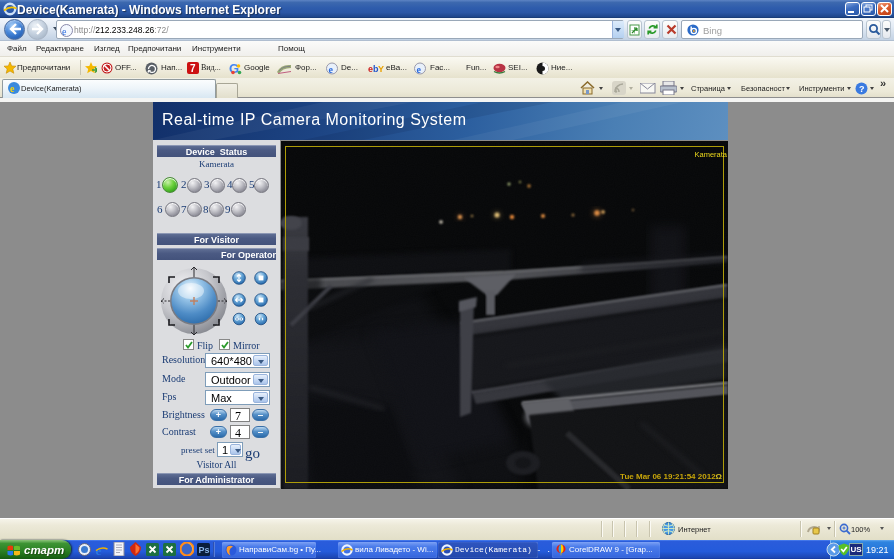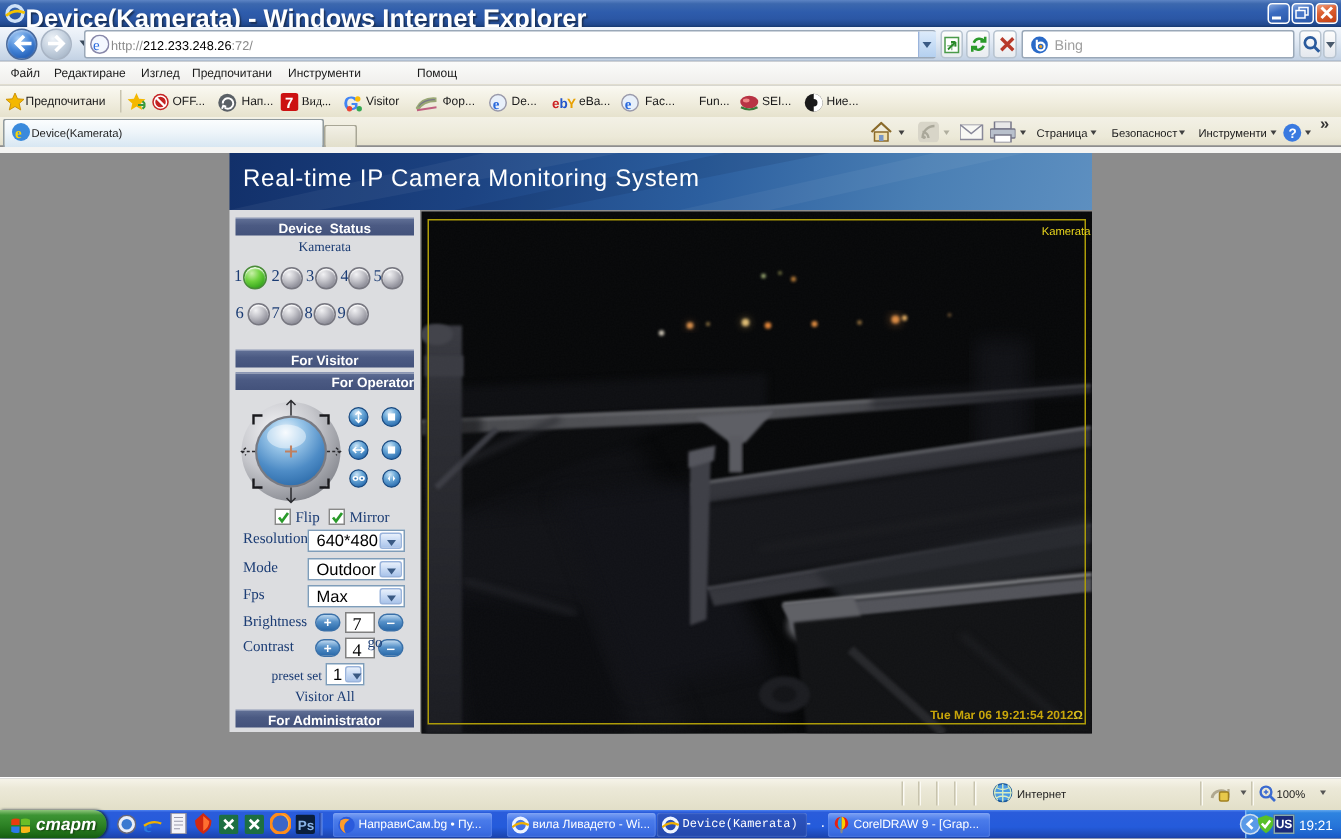--- a/index.html
+++ b/index.html
@@ -3,21 +3,21 @@
 <meta charset="utf-8">
 <style>
 * { margin:0; padding:0; box-sizing:border-box; }
 html,body { width:894px; height:559px; overflow:hidden; font-family:"Liberation Sans", sans-serif; }
 .abs { position:absolute; }
 #screen { position:relative; width:894px; height:559px; background:#8c8c8c; }
 
 
 #titlebar { left:0; top:0; width:894px; height:18px;
   background:linear-gradient(180deg,#5d84c4 0%,#3c68ae 14%,#2e5cac 45%,#2b57a5 70%,#1f478c 92%,#16386f 100%); }
-#titletext { left:17px; top:3px; color:#fff; font-size:17px; font-weight:bold; letter-spacing:0px; text-shadow:1px 1px 1px #1a3055; }
+#titletext { left:17px; top:3px; color:#fff; font-size:12px; font-weight:bold; letter-spacing:0px; text-shadow:1px 1px 1px #1a3055; }
 .winbtn { top:2px; width:15px; height:14px; border:1px solid #fff; border-radius:3px; }
 #btnmin  { left:845px; background:linear-gradient(160deg,#86a7dd 0%,#3b6cc0 40%,#2a58a8 100%); }
 #btnmax  { left:861px; background:linear-gradient(160deg,#86a7dd 0%,#3b6cc0 40%,#2a58a8 100%); }
 #btnclose{ left:877px; background:linear-gradient(160deg,#f0a080 0%,#dd6032 40%,#c23d10 100%); }
 .winbtn svg { display:block; }
 
 
 #addrrow { left:0; top:18px; width:894px; height:23px;
   background:linear-gradient(180deg,#f2f6fb 0%,#e3ebf5 40%,#d2deec 70%,#c3d2e4 100%);
   border-bottom:1px solid #b0bed0; }
@@ -209,21 +209,21 @@
         <rect width="12" height="12" rx="2" fill="#cc1111"></rect>
         <text x="3" y="10" font-size="10" fill="#fff" font-weight="bold">7</text>
       </svg>
     <span class="it" style="left:201px;font-family:Liberation Serif, serif;">Вид...</span>
     <svg class="it" style="left:229px;top:5px;" width="13" height="13">
         <text x="0" y="11" font-size="13" font-weight="bold" fill="#4285f4">G</text>
         <circle cx="4" cy="10.5" r="1.8" fill="#ea4335"></circle>
         <circle cx="9.5" cy="4" r="1.8" fill="#fbbc05"></circle>
         <circle cx="10.5" cy="10.5" r="1.8" fill="#34a853"></circle>
       </svg>
-    <span class="it" style="left:244px;">Visitor</span>
+    <span class="it" style="left:244px;">Google</span>
     <svg class="it" style="left:277px;top:5px;" width="15" height="13">
         <path d="M0 10 Q4 2 14 3 L14 6 Q5 6 2 12 Z" fill="#9aa876"></path>
         <path d="M1 11.5 L14 9.5" stroke="#c06080" stroke-width="1.2"></path>
         <path d="M2 9 Q6 4 13 4.5" stroke="#778" stroke-width="0.8" fill="none"></path>
       </svg>
     <span class="it" style="left:295px;">Фор...</span>
     <svg class="it" style="left:326px;top:5px;" width="13" height="13">
         <circle cx="6" cy="6.5" r="5.5" fill="#e8f0fa" stroke="#99a"></circle>
         <text x="2.5" y="10.5" font-size="10" fill="#2a6adc" font-family="Liberation Serif" font-weight="bold">e</text>
       </svg>
@@ -439,21 +439,21 @@
   <div class="abs serif" style="left:162px;top:426px;">Contrast</div>
   <div class="ovalbtn" style="left:210px;top:426px;">+</div>
   <div class="numin" style="left:230px;top:425px;">4</div>
   <div class="ovalbtn" style="left:252px;top:426px;">‒</div>
 
   <div class="abs serif" style="left:181px;top:445px;font-size:9px;">preset set</div>
   <div class="ddown" style="left:217px;top:442px;width:26px;height:15px;">
       <span style="position:absolute;left:4px;top:1px;">1</span>
       <div class="ddarrow" style="width:11px;"></div>
     </div>
-  <div class="abs serif" style="left:245px;top:423px;font-size:10px;">go</div>
+  <div class="abs serif" style="left:245px;top:445px;font-size:15px;">go</div>
   <div class="abs serif" style="left:153px;top:460px;width:127px;text-align:center;font-size:9.5px;">Visitor All</div>
 
   <div class="abs secbar" style="top:473px;">For Administrator</div>
 
   <div class="abs" id="camera" style="left:281px;top:141px;width:447px;height:348px;background:#060708;">
   <svg width="447" height="348" viewBox="0 0 447 348">
     <defs>
       <filter id="b1" color-interpolation-filters="sRGB">
             <feGaussianBlur stdDeviation="1.1"></feGaussianBlur>
           </filter>
@@ -630,21 +630,21 @@
       <circle cx="7" cy="7" r="6.5" fill="#3a66c8"></circle>
       <circle cx="7" cy="7" r="6.5" fill="none" stroke="#ff8c1a" stroke-width="2.2"></circle>
       <path d="M7 0.8 Q11 2 12 6 Q12.5 9 10.5 12 Q13 9.5 13 6.5 Q12.5 2.5 9 1 Z" fill="#ffb040"></path>
     </svg>
   <svg class="abs" style="left:197px;top:543px;" width="13" height="13">
       <rect width="13" height="13" rx="1.5" fill="#0a1e3c"></rect>
       <text x="1.5" y="10" font-size="9" fill="#8ab4e8" font-weight="bold">Ps</text>
     </svg>
   <div class="abs" style="left:213px;top:542px;width:2px;height:15px;background:linear-gradient(90deg,#1a3a9a,#6a93f0);"></div>
 
-  <div class="abs taskbtn" style="left:222px;width:106px;">
+  <div class="abs taskbtn" style="left:222px;width:94px;">
     <svg style="position:absolute;left:3px;top:2px;" width="12" height="12">
         <circle cx="6" cy="6" r="5.5" fill="#2a5adc"></circle>
         <path d="M2 3 Q5 1 8 2.5 Q5 4 4.5 6.5 Q4 9 5.5 11.5 Q2 10 1.5 6 Z" fill="#ff9c2a"></path>
       </svg>
     <span class="tl">НаправиСам.bg • Пу...</span>
     </div>
   <div class="abs taskbtn" style="left:338px;width:99px;">
     <svg style="position:absolute;left:3px;top:2px;" width="12" height="12">
         <circle cx="6" cy="6" r="4.6" fill="none" stroke="#eef4ff" stroke-width="2.2"></circle>
         <path d="M0.5 7.5 Q6 3 11.5 6" stroke="#f0b000" stroke-width="1.5" fill="none"></path>

